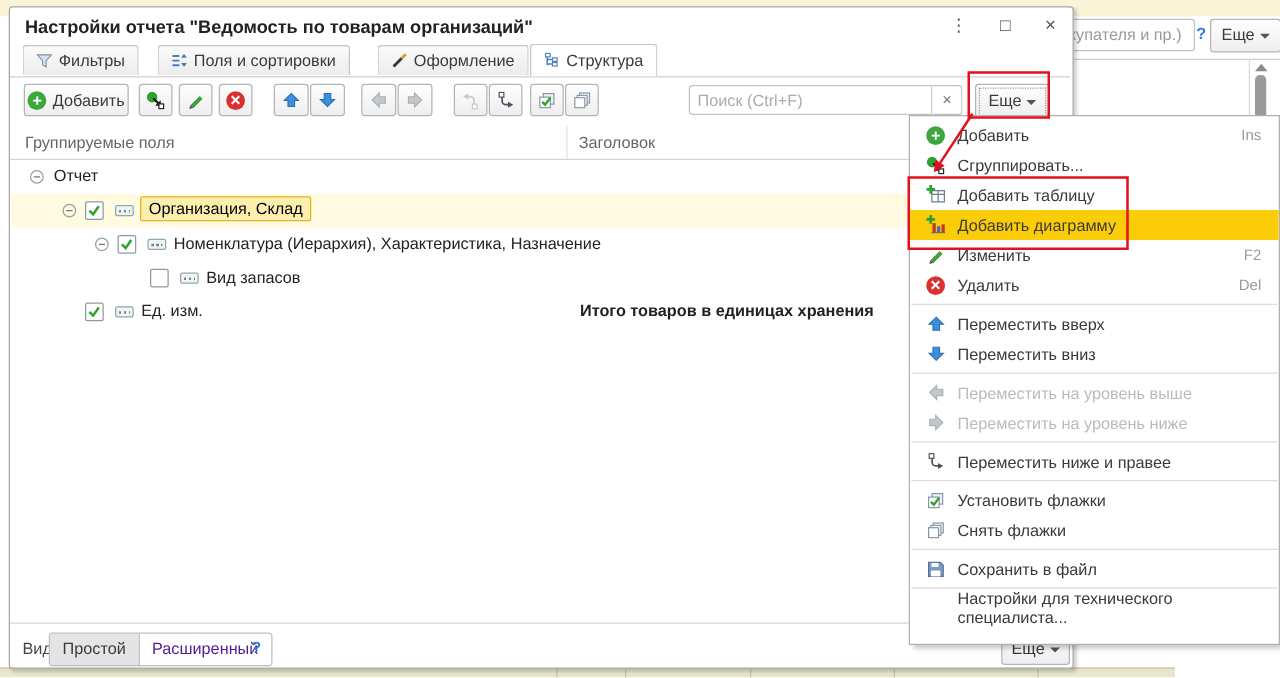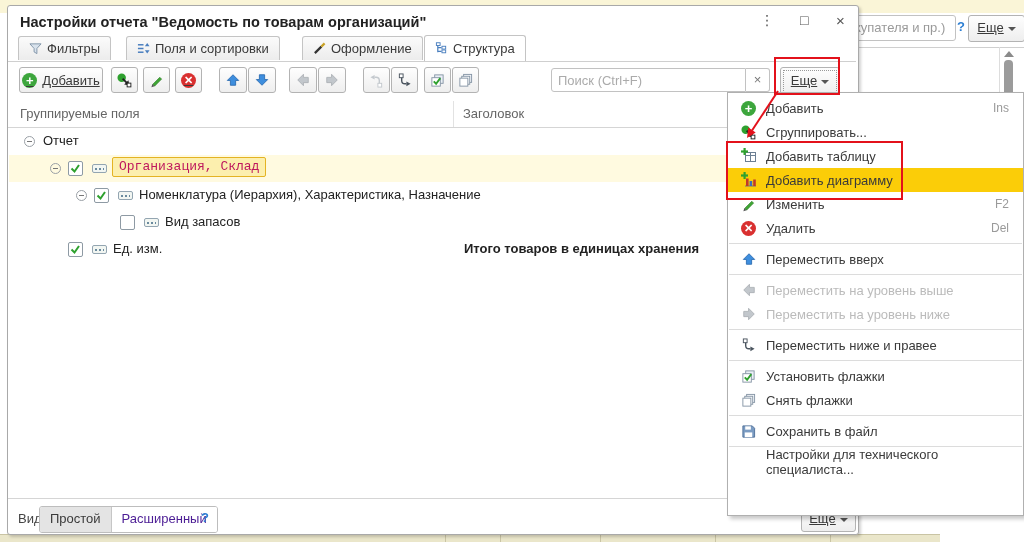--- a/index.html
+++ b/index.html
@@ -3,21 +3,21 @@
 <meta charset="utf-8">
 <style>
   html,body{margin:0;padding:0;background:#fff;}
   #stage{position:relative;width:1024px;height:542px;overflow:hidden;
          font-family:"Liberation Sans", sans-serif;font-size:13px;color:#333;background:#fff;}
   
   .bg-topstrip{position:absolute;left:0;top:0;width:1024px;height:13px;background:#FAF5D7;z-index:0;}
   .bg-input{position:absolute;left:851px;top:15px;width:100px;height:24px;border:1px solid #C2C2C2;border-radius:3px;
             background:#fff;color:#9a9a9a;line-height:24px;padding-left:3px;overflow:hidden;white-space:nowrap;z-index:1;}
   .bg-help{position:absolute;left:957px;top:19px;color:#2D7FD3;font-weight:bold;z-index:1;}
-  .btn{background:linear-gradient(#FEFEFE,#EEEEEE);border:1px solid #B3B3B3;border-radius:3px;color:#3a3a3a;text-decoration:underline;}
+  .btn{background:linear-gradient(#FEFEFE,#EEEEEE);border:1px solid #B3B3B3;border-radius:3px;color:#3a3a3a;}
   .bg-more{position:absolute;left:968px;top:15px;width:55px;height:25px;line-height:23px;text-align:center;z-index:1;}
   .caret{display:inline-block;width:0;height:0;border-left:4px solid transparent;border-right:4px solid transparent;
          border-top:4px solid #555;vertical-align:middle;margin-left:4px;}
   .bg-panel-line{position:absolute;left:857px;top:47px;width:167px;height:1px;background:#CFCFCF;z-index:1;}
   .bg-vline{position:absolute;left:999px;top:47px;width:1px;height:60px;background:#DDD;z-index:1;}
   .sb-up{position:absolute;left:1004px;top:51px;width:0;height:0;border-left:5px solid transparent;
          border-right:5px solid transparent;border-bottom:6px solid #8a8a8a;z-index:1;}
   .sb-thumb{position:absolute;left:1004px;top:60px;width:9px;height:36px;background:#9b9b9b;border-radius:4px;z-index:1;}
   .bg-bottomstrip{position:absolute;left:0;top:534px;width:940px;height:8px;background:#EAE6CA;border-top:1px solid #C9C4A4;z-index:0;}
   .bg-bottomstrip i{position:absolute;top:0;width:1px;height:8px;background:#C9C4A4;}
@@ -44,21 +44,21 @@
             border:1px solid #C2C2C2;border-left:none;border-radius:0 3px 3px 0;color:#777;background:#fff;box-sizing:border-box;}
   .more-btn{left:772px;width:58px;position:absolute;top:5px;height:27px;line-height:25px;text-align:center;outline:1px dotted #999;outline-offset:-4px;}
   
   .ghead{position:absolute;left:0;top:95px;width:848px;height:26px;border-bottom:1px solid #D5D5D5;color:#666;}
   .ghead .c1{position:absolute;left:12px;top:5px;} .ghead .c2{position:absolute;left:455px;top:5px;}
   .ghead .div{position:absolute;left:445px;top:0;width:1px;height:26px;background:#E2E2E2;}
   .trow{position:absolute;left:1px;width:846px;height:27px;}
   .trow .lbl{position:absolute;top:5px;color:#222;}
   .trow.sel{background:#FFFAE0;}
   .selcell{position:absolute;top:2px;background:#FCEFAE;border:1.5px solid #E4B323;border-radius:2px;
-           padding:1px 6px 2px 6px;color:#be185d;font-family:Liberation Mono, monospace;}
+           padding:1px 6px 2px 6px;color:#000000;}
   .expander{position:absolute;top:8px;width:11px;height:11px;border:1px solid #9AA0A6;border-radius:50%;box-sizing:border-box;}
   .expander::after{content:"";position:absolute;left:2px;top:4px;width:5px;height:1px;background:#777;}
   .cb{position:absolute;top:6px;width:15px;height:15px;border:1px solid #8E9AA4;border-radius:2px;background:#fff;box-sizing:border-box;}
   .fld{position:absolute;top:9px;width:15px;height:9px;border:1px solid #93A5B1;border-radius:2px;background:#F2F6F2;box-sizing:border-box;}
   .fld::after{content:"";position:absolute;left:2px;top:3px;width:9px;height:1.5px;
               background:repeating-linear-gradient(90deg,#6A8A9E 0 2px,transparent 2px 4px);}
   .boldval{position:absolute;left:455px;top:5px;font-weight:bold;color:#222;}
   
   .fdiv{position:absolute;left:0;top:492px;width:848px;height:1px;background:#D5D5D5;}
   .fview{position:absolute;left:10px;top:505px;color:#444;}
@@ -362,20 +362,28 @@
     </div>
     <div class="msep"></div>
     <div class="mi">
       <span class="mic">
           <svg width="14" height="14" viewBox="0 0 16 16">
             <polygon points="8,2 14.5,8.5 11,8.5 11,14 5,14 5,8.5 1.5,8.5" fill="#3E8EDE" stroke="#2C6CB0"></polygon>
           </svg>
         </span>
       <span class="mil">Переместить вверх</span>
     </div>
+    <div class="mi">
+      <span class="mic">
+          <svg width="14" height="14" viewBox="0 0 16 16">
+            <polygon points="8,14 1.5,7.5 5,7.5 5,2 11,2 11,7.5 14.5,7.5" fill="#3E8EDE" stroke="#2C6CB0"></polygon>
+          </svg>
+        </span>
+      <span class="mil">Переместить вниз</span>
+    </div>
     <div class="msep"></div>
     <div class="mi dis">
       <span class="mic">
           <svg width="14" height="14" viewBox="0 0 16 16">
             <polygon points="2,8 8.5,1.5 8.5,5 14,5 14,11 8.5,11 8.5,14.5" fill="#C2C7CC" stroke="#ABB0B5"></polygon>
           </svg>
         </span>
       <span class="mil">Переместить на уровень выше</span>
     </div>
     <div class="mi dis">

